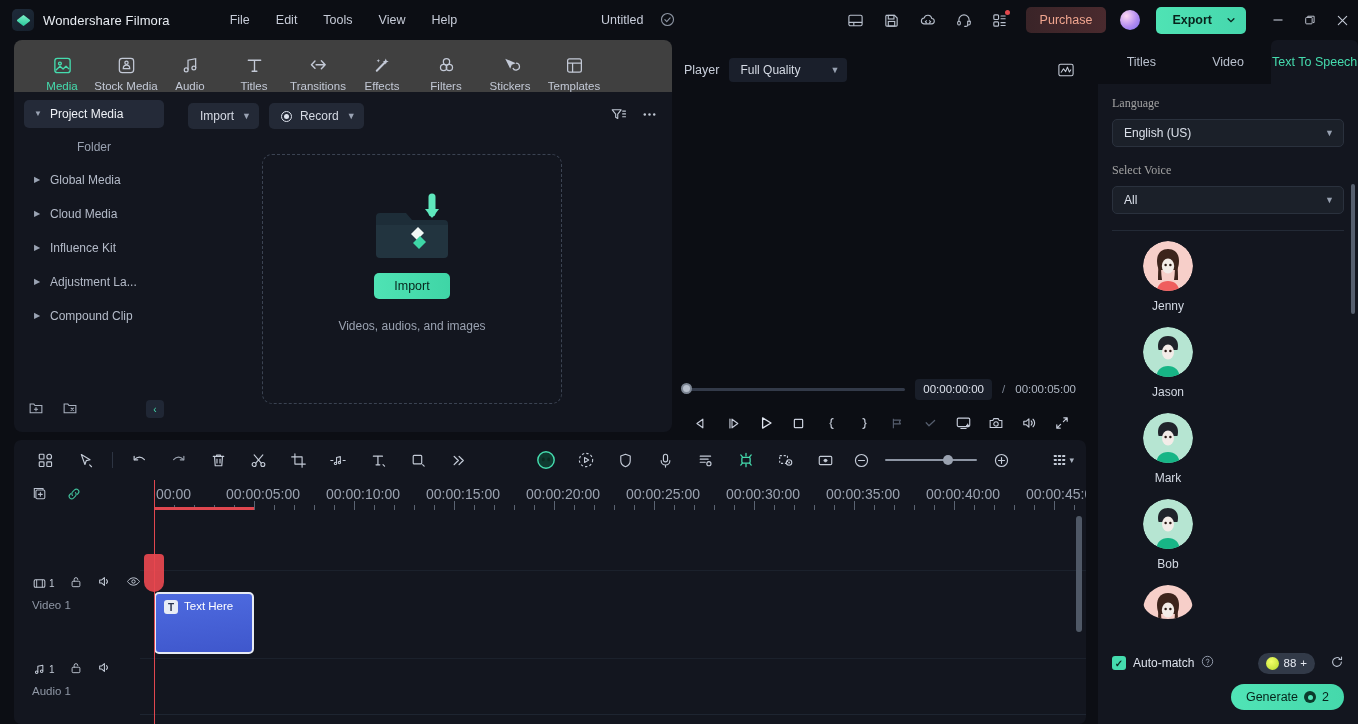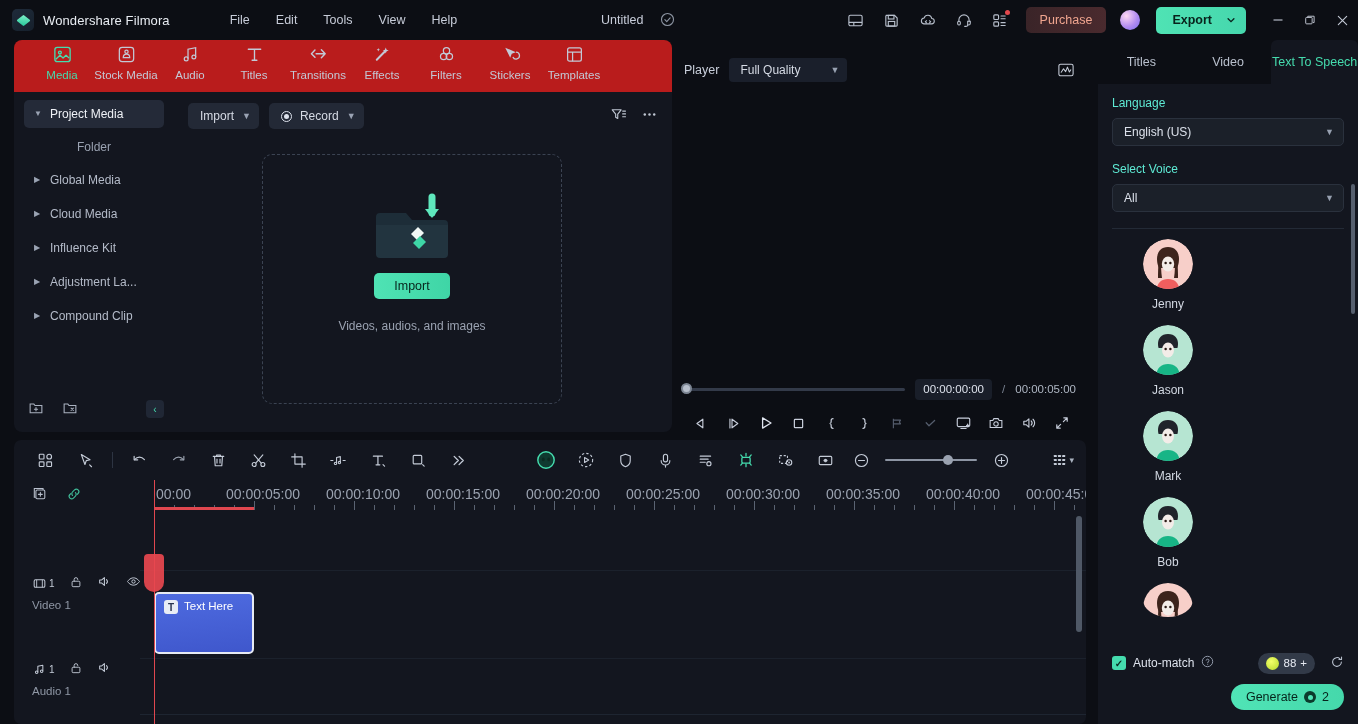--- a/index.html
+++ b/index.html
@@ -62,22 +62,22 @@
   }
   .win-btns { display:flex; margin-left:16px; }
   .win-btn {
     width:32px; height:40px; display:flex; align-items:center; justify-content:center;
     color:#c3c9d5;
   }
 
   
   .tooltabs {
     position:absolute; left:14px; top:40px; width:658px; height:52px;
-    background:#b91c1c; border-radius:8px 8px 0 0;
-    display:flex; align-items:flex-start; padding-left:16px; gap:0;
+    background:#404040; border-radius:8px 8px 0 0;
+    display:flex; align-items:flex-end; padding-left:16px; gap:0;
   }
   .tool-tab {
     width:64px; display:flex; flex-direction:column; align-items:center; gap:4px;
     color:#c3c9d6; font-size:11.5px; padding-top:3px;
   }
   .tool-tab.active { color:#45dcae; }
   .tool-tab .ti { height:22px; display:flex; align-items:center; }
 
   
   .leftpane {
@@ -170,21 +170,21 @@
     position:absolute; left:1098px; top:40px; width:260px; height:684px;
     background:#13161f;
   }
   .rp-tabs { height:44px; display:flex; align-items:stretch; background:#0c0e14; }
   .rp-tab {
     flex:1; display:flex; align-items:center; justify-content:center;
     font-size:12.5px; color:#b9c0cd;
   }
   .rp-tab.active { color:#45dcae; background:#13161f; border-radius:6px 6px 0 0; }
   .rp-body { position:absolute; left:0; top:44px; width:260px; height:600px; padding:12px 14px 0 14px; }
-  .fld-label { font-size:12px; color:#5eead4; margin-bottom:8px; }
+  .fld-label { font-size:12px; color:#a3a3a3; margin-bottom:8px;font-family:Liberation Serif, serif; }
   .combo {
     height:28px; border-radius:5px; background:#1b2029; border:1px solid #2a313d;
     display:flex; align-items:center; padding:0 9px 0 11px; font-size:12px; color:#dbe0ea;
     margin-bottom:16px;
   }
   .combo .chev { margin-left:auto; color:#97a0b0; font-size:9px; }
   .clone-card {
     background:#191e28; border-radius:7px; padding:12px 12px 12px 12px;
     display:flex; flex-direction:column; align-items:center; gap:9px; margin-bottom:14px;
   }

